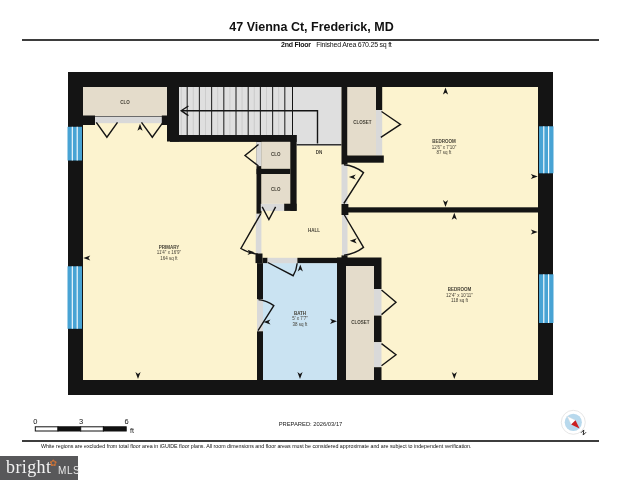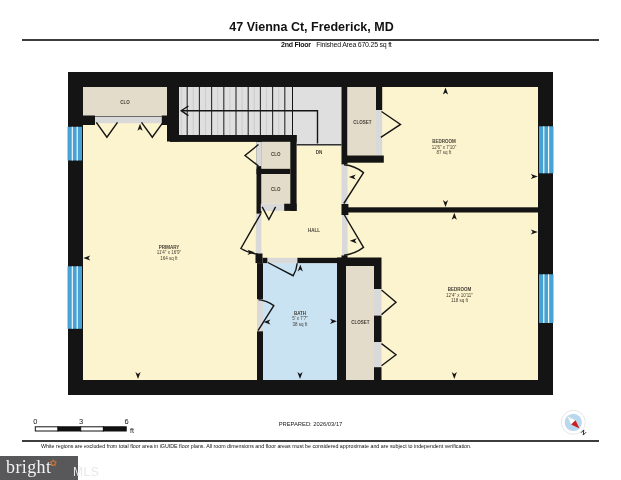--- a/index.html
+++ b/index.html
@@ -6,21 +6,21 @@
   body{width:621px;height:480px;background:#ffffff;font-family:"Liberation Sans",sans-serif;position:relative;overflow:hidden;}
   .hdr{position:absolute;left:1px;top:19.5px;width:621px;text-align:center;font-weight:bold;font-size:12.5px;color:#111;}
   .rule{position:absolute;left:22px;width:577px;height:2px;background:#3d3d3d;}
   .sub{position:absolute;left:281px;top:41px;font-size:7px;color:#111;letter-spacing:-0.23px;white-space:nowrap;}
   .sub b{margin-right:5.5px;letter-spacing:-0.24px;}
   .svgwrap{position:absolute;left:0;top:0;}
   .prep{position:absolute;left:0;top:420.8px;width:621px;text-align:center;font-size:5.8px;color:#222;}
   .disc{position:absolute;left:41px;top:443px;width:560px;font-size:5.3px;color:#111;}
   .brightbox{position:absolute;left:0;top:456px;width:78px;height:24px;background:#58585a;}
   .brand{position:absolute;left:6px;top:456.5px;color:#f2f2f2;font-family:"Liberation Serif",serif;font-size:18px;letter-spacing:0.4px;text-align:center;}
-  .mls{position:absolute;left:73px;top:464.5px;color:#e8e8e8;font-size:12px;letter-spacing:0.6px;}
+  .mls{position:absolute;left:58px;top:464.5px;color:#e8e8e8;font-size:10px;letter-spacing:0.6px;}
 </style>
 </head>
 <body>
 
 <div class="hdr">47 Vienna Ct, Frederick, MD</div>
 
 <div class="rule" style="top:38.5px"></div>
 
 <div class="sub"><b>2nd Floor</b>Finished Area 670.25 sq ft</div>
 

